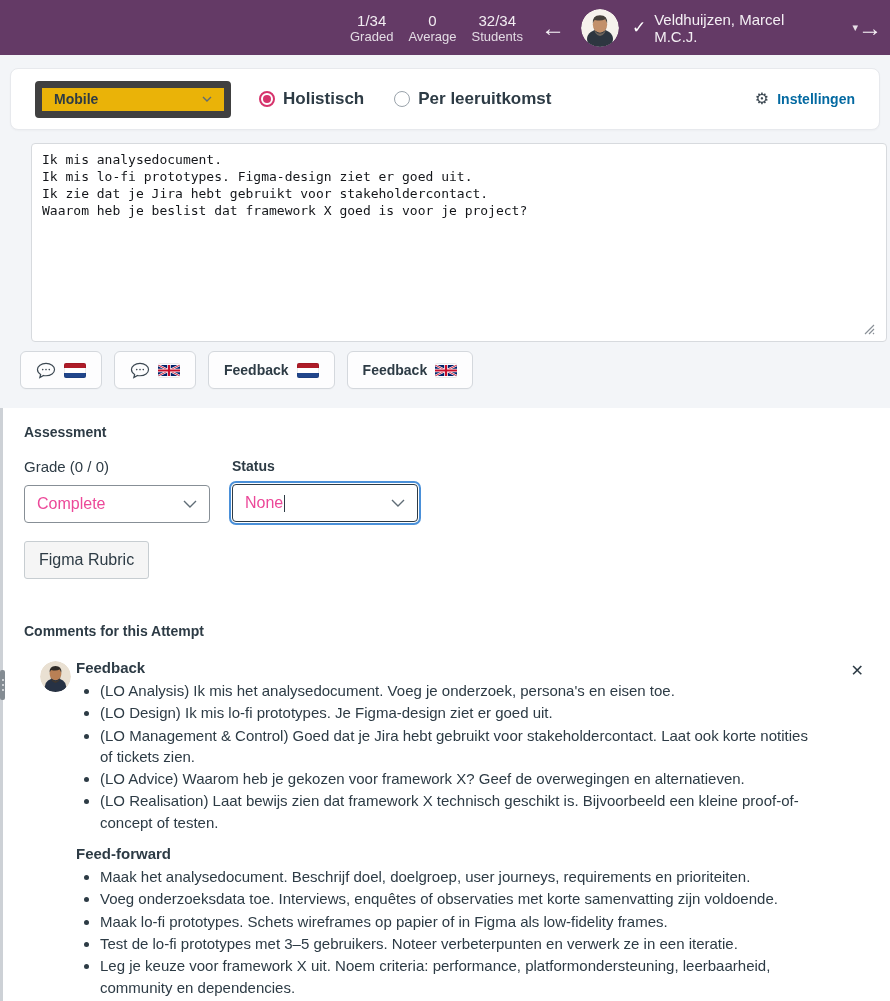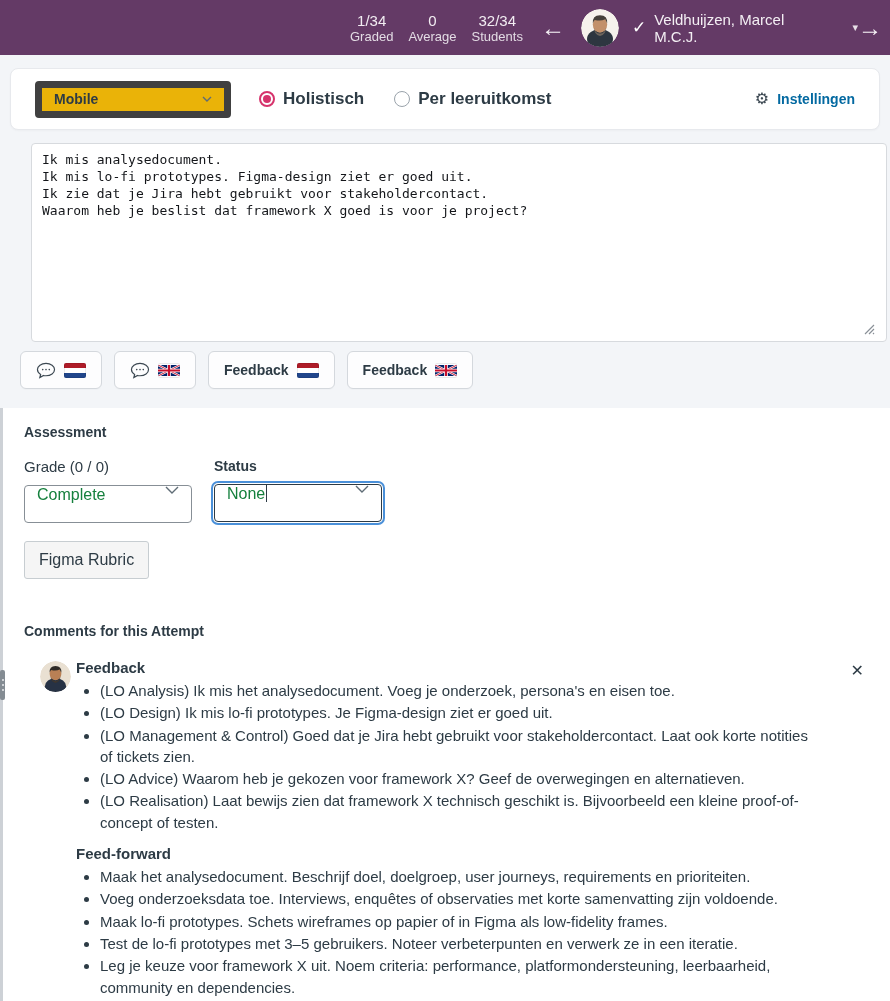--- a/index.html
+++ b/index.html
@@ -76,22 +76,22 @@
   .pane-divider { position:absolute; left:0; top:0; width:3px; height:100%; background:#cdd1d6; }
   .pane-handle { position:absolute; left:0; top:262px; width:5px; height:30px; background:#848c93; border-radius:2px;
     display:flex; flex-direction:column; justify-content:center; gap:3px; align-items:center; cursor:row-resize; }
   .pane-handle i { width:2px; height:2px; border-radius:50%; background:#e8eaec; }
 
   .sec-title { font-size:14px; font-weight:bold; color:#2d3b45; margin:0 0 0; }
   .grade-row { display:flex; gap:22px; margin-top:18px; }
   .field .f-lbl { font-size:15px; color:#2d3b45; margin-bottom:10px; }
   .field .f-lbl.bold { font-weight:bold; font-size:14px; }
   .combo {
-    width:168px; height:38px; border:1px solid #878f96; border-radius:4px; background:#fff;
-    display:flex; padding:0 12px; font-size:16px; color:#15803d; cursor:pointer;
+    width:186px; height:38px; border:1px solid #878f96; border-radius:4px; background:#fff;
+    display:flex; align-items:center; padding:0 12px; font-size:16px; color:#ec4899; cursor:pointer;
   }
   .combo.focused {
     border:1px solid #2d3b45;
     box-shadow:0 0 0 1px #ffffff, 0 0 0 3px #4a90d9;
   }
   .caret-bar { display:inline-block; width:1px; height:17px; background:#2d3b45; margin-left:1px; vertical-align:-3px; }
   .view-rubric {
     margin-top:18px; height:38px; padding:0 14px; font-family:inherit; font-size:16px; color:#2d3b45;
     background:#f5f5f5; border:1px solid #c7cdd1; border-radius:3px; cursor:pointer;
   }

